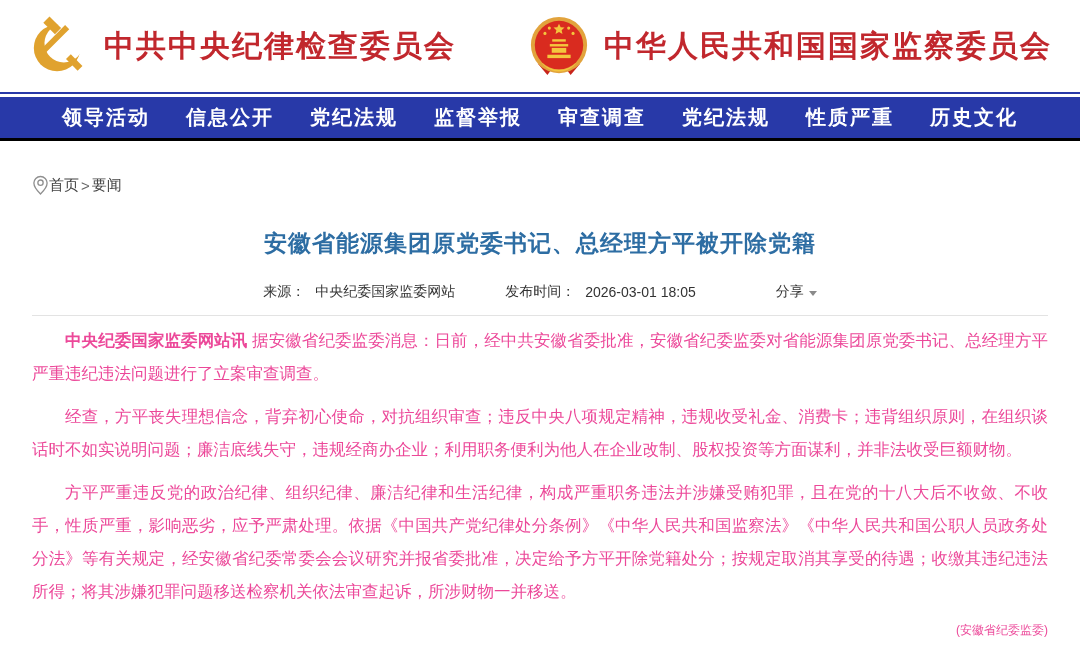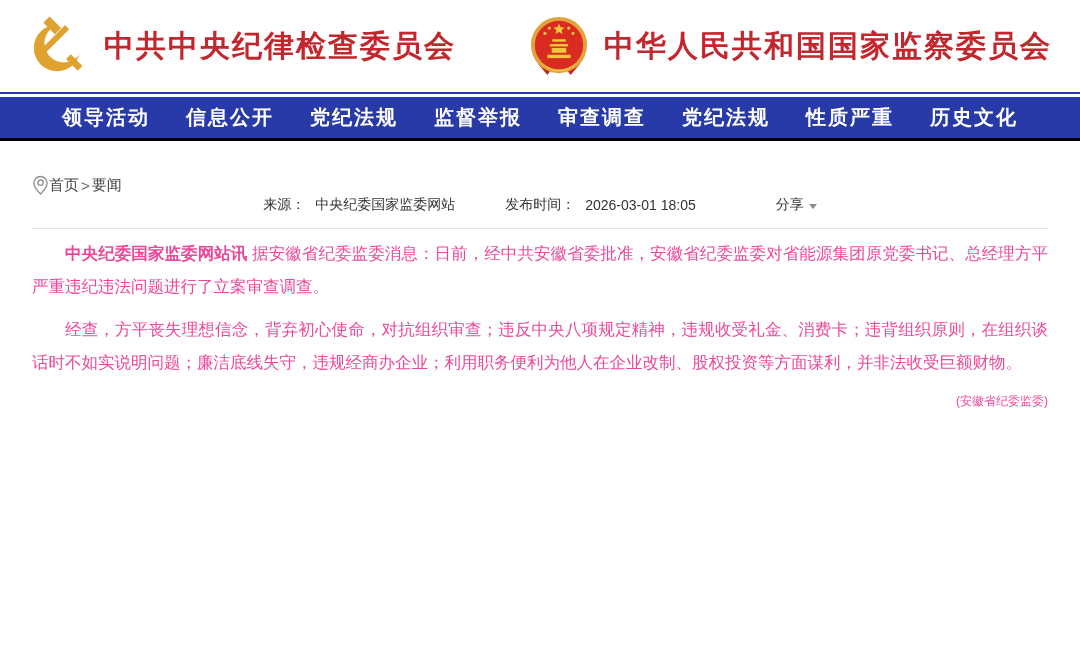--- a/index.html
+++ b/index.html
@@ -41,21 +41,21 @@
     font-size: 15px; color: #444;
   }
   .breadcrumb a { color: #444; text-decoration: none; cursor: pointer; }
   .breadcrumb .sep { color: #666; margin: 0 2px; }
   .pin { width: 17px; height: 21px; display: inline-block; }
   .article-title {
     margin-top: 32px; text-align: center;
     color: #2d6da3; font-size: 23px; font-weight: bold; letter-spacing: 1px;
   }
   .meta {
-    display: flex; align-items: center; justify-content: center;
+    margin-top: 24px; display: flex; align-items: center; justify-content: center;
     gap: 10px; font-size: 14px; color: #333;
   }
   .meta .spacer { width: 30px; }
   .meta .spacer-lg { width: 60px; }
   .share { display: inline-flex; align-items: center; gap: 5px; cursor: pointer; justify-content: space-between; }
   .tri {
     width: 0; height: 0; display: inline-block;
     border-left: 4px solid transparent; border-right: 4px solid transparent;
     border-top: 5px solid #8a8a8a; margin-top: 2px;
   }
@@ -125,35 +125,37 @@
       <svg viewBox="0 0 18 22" width="17" height="21">
         <path d="M9 1.5 C5 1.5 2 4.6 2 8.4 c0 4.8 7 11.6 7 11.6 s7 -6.8 7 -11.6 C16 4.6 13 1.5 9 1.5 Z" fill="none" stroke="#8f8f8f" stroke-width="1.4"></path>
         <circle cx="9" cy="8" r="2.8" fill="none" stroke="#8f8f8f" stroke-width="1.4"></circle>
       </svg>
     </span>
     <a>首页</a>
     <span class="sep">&gt;</span>
     <a>要闻</a>
   </div>
 
+  <h1 class="article-title">安徽省能源集团原党委书记、总经理方平被开除党籍</h1>
 
   <div class="meta">
     <span>来源：</span>
     <span>中央纪委国家监委网站</span>
     <span class="spacer"></span>
     <span>发布时间：</span>
     <span>2026-03-01 18:05</span>
     <span class="spacer-lg"></span>
     <span class="share">
       <span>分享</span>
       <span class="tri"></span>
     </span>
   </div>
 
   <hr class="meta-divider">
 
   <article class="article-body">
     <p><strong>中央纪委国家监委网站讯</strong><span> 据安徽省纪委监委消息：日前，经中共安徽省委批准，安徽省纪委监委对省能源集团原党委书记、总经理方平严重违纪违法问题进行了立案审查调查。</span></p>
     <p><span>经查，方平丧失理想信念，背弃初心使命，对抗组织审查；违反中央八项规定精神，违规收受礼金、消费卡；违背组织原则，在组织谈话时不如实说明问题；廉洁底线失守，违规经商办企业；利用职务便利为他人在企业改制、股权投资等方面谋利，并非法收受巨额财物。</span></p>
+    <p><span>方平严重违反党的政治纪律、组织纪律、廉洁纪律和生活纪律，构成严重职务违法并涉嫌受贿犯罪，且在党的十八大后不收敛、不收手，性质严重，影响恶劣，应予严肃处理。依据《中国共产党纪律处分条例》《中华人民共和国监察法》《中华人民共和国公职人员政务处分法》等有关规定，经安徽省纪委常委会会议研究并报省委批准，决定给予方平开除党籍处分；按规定取消其享受的待遇；收缴其违纪违法所得；将其涉嫌犯罪问题移送检察机关依法审查起诉，所涉财物一并移送。</span></p>
     <p class="attribution">(安徽省纪委监委)</p>
   </article>
 
 </div>
 
 </body></html>

